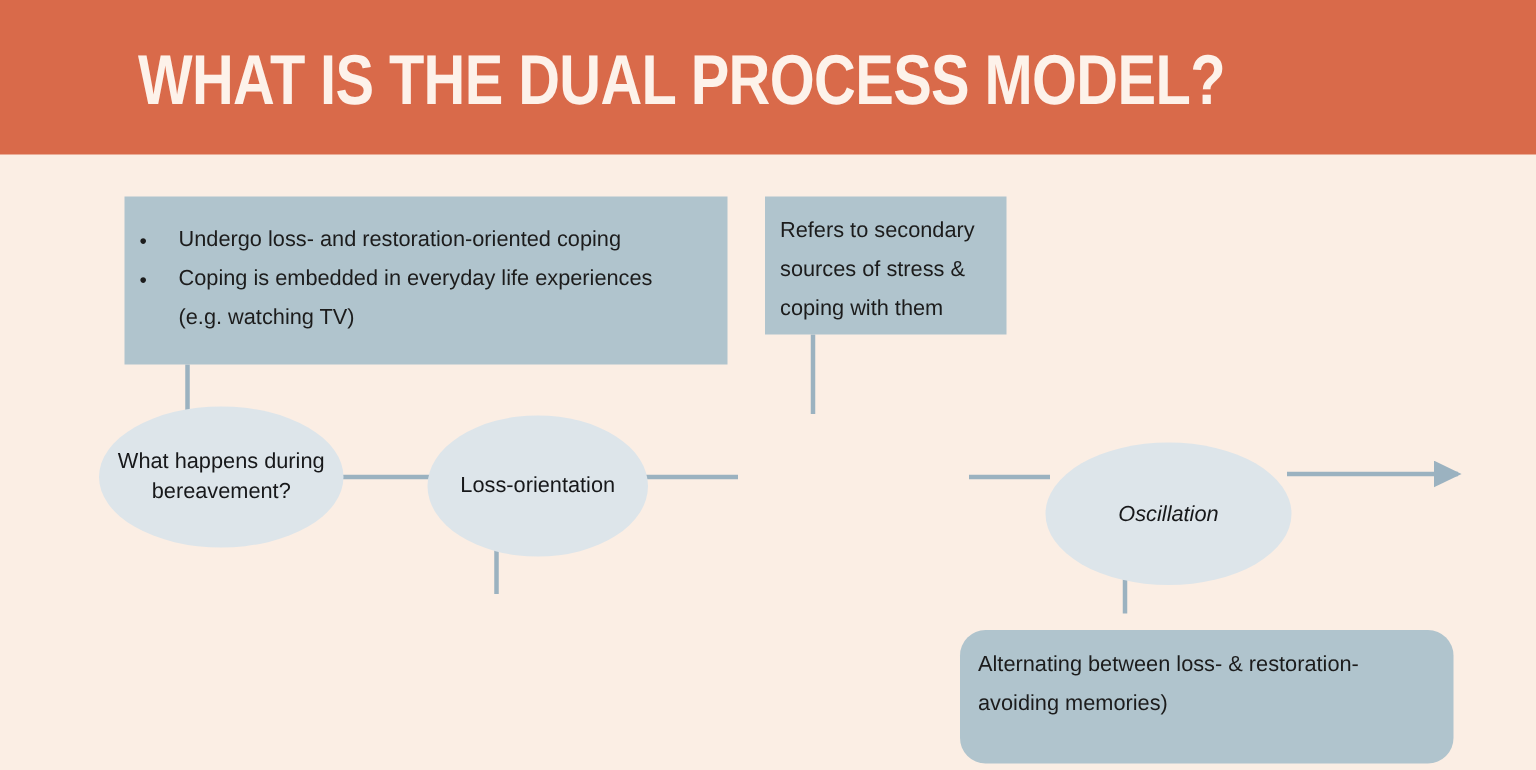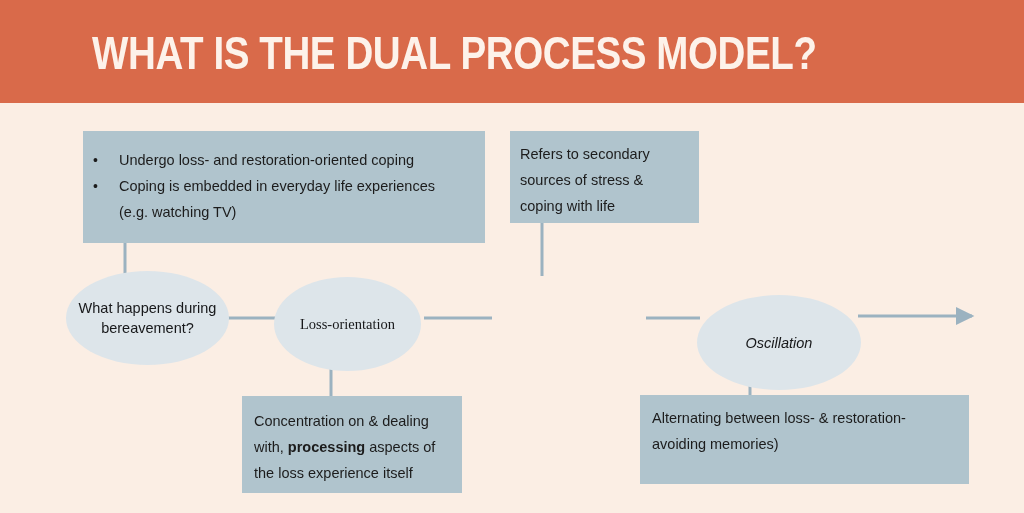--- a/index.html
+++ b/index.html
@@ -126,40 +126,37 @@
     <div class="bullet-row">
       <span class="bullet-dot">•</span>
       <span class="bullet-text">Undergo loss- and restoration-oriented coping</span>
     </div>
     <div class="bullet-row">
       <span class="bullet-dot">•</span>
       <span class="bullet-text">Coping is embedded in everyday life experiences (e.g. watching TV)</span>
     </div>
   </div>
 
-  <div class="note-box" style="left:510px; top:131px; width:189px; height:92px; padding:10px 12px 0 10px;">
+  <div class="note-box" style="left:510px; top:131px; width:161px; height:92px; padding:10px 12px 0 10px;">
     <span class="note-text">Refers to secondary</span>
     <span class="note-text">sources of stress &amp;</span>
-    <span class="note-text">coping with life</span>
+    <span class="note-text">coping with them</span>
   </div>
 
-  <div class="note-box" style="left:242px; top:396px; width:220px; height:97px; padding:12px 14px 0 12px;">
-    <span>Concentration on &amp; dealing with, </span><b class="em">processing</b><span> aspects of the loss experience itself</span>
-  </div>
 
-  <div class="note-box" style="left:640px; top:395px; width:329px; height:89px; padding:10px 12px 0 12px;">
+  <div class="note-box" style="left:640px; top:420px; width:329px; height:89px; padding:10px 12px 0 12px;border-radius:17px;">
     <span class="note-text">Alternating between loss- &amp; restoration-</span>
     <span class="note-text">avoiding memories)</span>
   </div>
 
   <div class="node-ellipse" style="left:66px; top:271px; width:163px; height:94px;text-align:center;">
     <span class="node-label">What happens during bereavement?</span>
   </div>
 
-  <div class="node-ellipse" style="left:274px; top:277px; width:147px; height:94px;font-family:Liberation Serif, serif;">
+  <div class="node-ellipse" style="left:285px; top:277px; width:147px; height:94px;">
     <span class="node-label">Loss-orientation</span>
   </div>
 
 
   <div class="node-ellipse" style="left:697px; top:295px; width:164px; height:95px;font-style:italic;">
     <span class="node-label">Oscillation</span>
   </div>
 
 </div>
 

